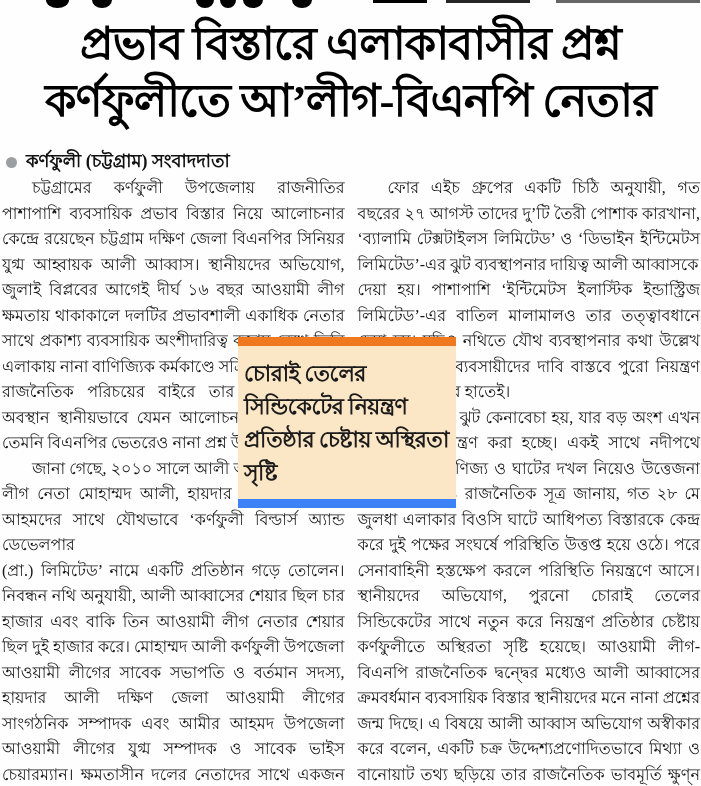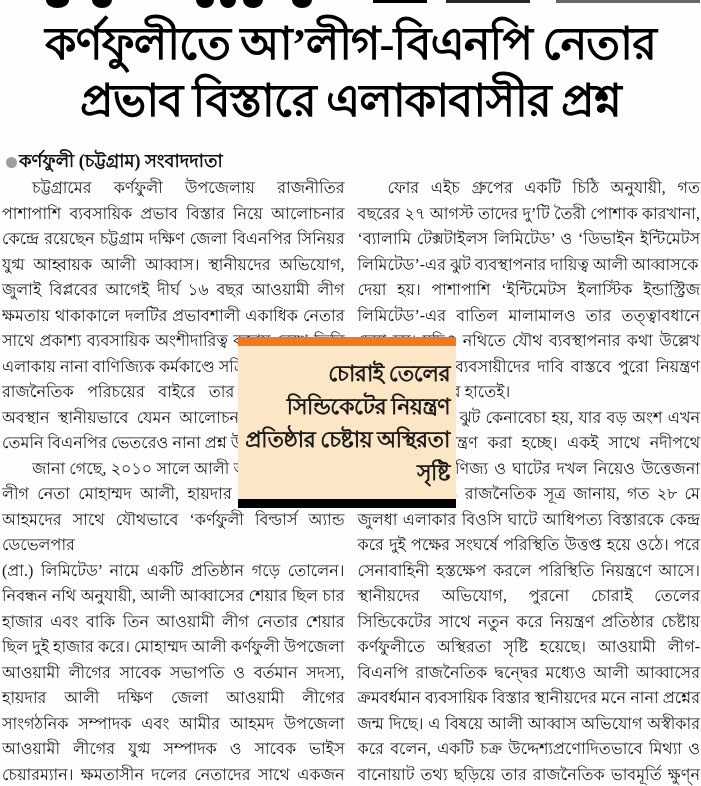--- a/index.html
+++ b/index.html
@@ -13,38 +13,38 @@
   
   .remnant{position:absolute;background:#000;}
   .remnant.dome{border-radius:0 0 0 0;border-radius:50%;top:-8px;height:16px;}
   .remnant.bar{top:0;height:3px;}
 
   .headline{
     position:absolute;top:16px;left:0;width:701px;text-align:center;
     font-weight:bold;color:#000;font-size:45px;line-height:57px;letter-spacing:-1px;
   }
   .byline{
-    position:absolute;top:147px;left:6px;display:flex;align-items:center;gap:2px;
+    position:absolute;top:147px;left:6px;display:flex;align-items:center;gap:9px;
     font-weight:bold;font-size:18px;color:#111;
   }
   .byline .bullet{width:11px;height:11px;border-radius:50%;background:#9b9fa2;flex:0 0 auto;}
 
   .body-columns{
     position:absolute;top:175px;left:2px;width:698px;display:flex;gap:13px;
   }
   .col{width:343px;font-size:16px;line-height:25.5px;text-align:justify;color:#161616;}
   .col p{margin:0;}
   .col p.indent{text-indent:30px;}
   .wrap-right{margin-right:114px;}
   .wrap-left{margin-left:113px;}
 
   .pullquote{
     position:absolute;left:238px;top:337px;width:218px;box-sizing:border-box;
-    background:#fbe6c6;border-top:9px solid #f0781e;border-bottom:9px solid #000000;
-    padding:11px 6px 10px 6px;text-align:right;
+    background:#fbe6c6;border-top:9px solid #f0781e;border-bottom:9px solid #3b82f6;
+    padding:11px 6px 10px 6px;text-align:left;
   }
   .pullquote .pq-text{
     font-weight:bold;font-size:22px;line-height:33px;color:#1b1b1b;letter-spacing:-0.5px;
   }
 </style>
 </head>
 <body>
 
 <div class="page">
 
@@ -54,22 +54,22 @@
     <div class="remnant dome" style="left:196px;width:18px;"></div>
     <div class="remnant dome" style="left:220px;width:16px;"></div>
     <div class="remnant dome" style="left:243px;width:20px;"></div>
     <div class="remnant dome" style="left:292px;width:20px;"></div>
     <div class="remnant bar" style="left:373px;width:54px;"></div>
     <div class="remnant bar" style="left:446px;width:84px;opacity:.85;"></div>
     <div class="remnant bar" style="left:556px;width:144px;opacity:.6;"></div>
   </div>
 
   <div class="headline">
+    <div>প্রভাব বিস্তারে এলাকাবাসীর প্রশ্ন</div>
     <div>কর্ণফুলীতে আ’লীগ-বিএনপি নেতার</div>
-    <div>প্রভাব বিস্তারে এলাকাবাসীর প্রশ্ন</div>
   </div>
 
   <div class="byline">
     <span class="bullet"></span>
     <span>কর্ণফুলী (চট্টগ্রাম) সংবাদদাতা</span>
   </div>
 
   <div class="body-columns">
     <div class="col">
       <p class="indent">চট্টগ্রামের কর্ণফুলী উপজেলায় রাজনীতির পাশাপাশি ব্যবসায়িক প্রভাব বিস্তার নিয়ে আলোচনার কেন্দ্রে রয়েছেন চট্টগ্রাম দক্ষিণ জেলা বিএনপির সিনিয়র যুগ্ম আহ্বায়ক আলী আব্বাস। স্থানীয়দের অভিযোগ, জুলাই বিপ্লবের আগেই দীর্ঘ ১৬ বছর আওয়ামী লীগ ক্ষমতায় থাকাকালে দলটির প্রভাবশালী একাধিক নেতার সাথে প্রকাশ্য ব্যবসায়িক অংশীদারিত্ব বজায় রেখে তিনি এলাকায় নানা বাণিজ্যিক কর্মকাণ্ডে সক্রিয় ছিলেন।</p>

